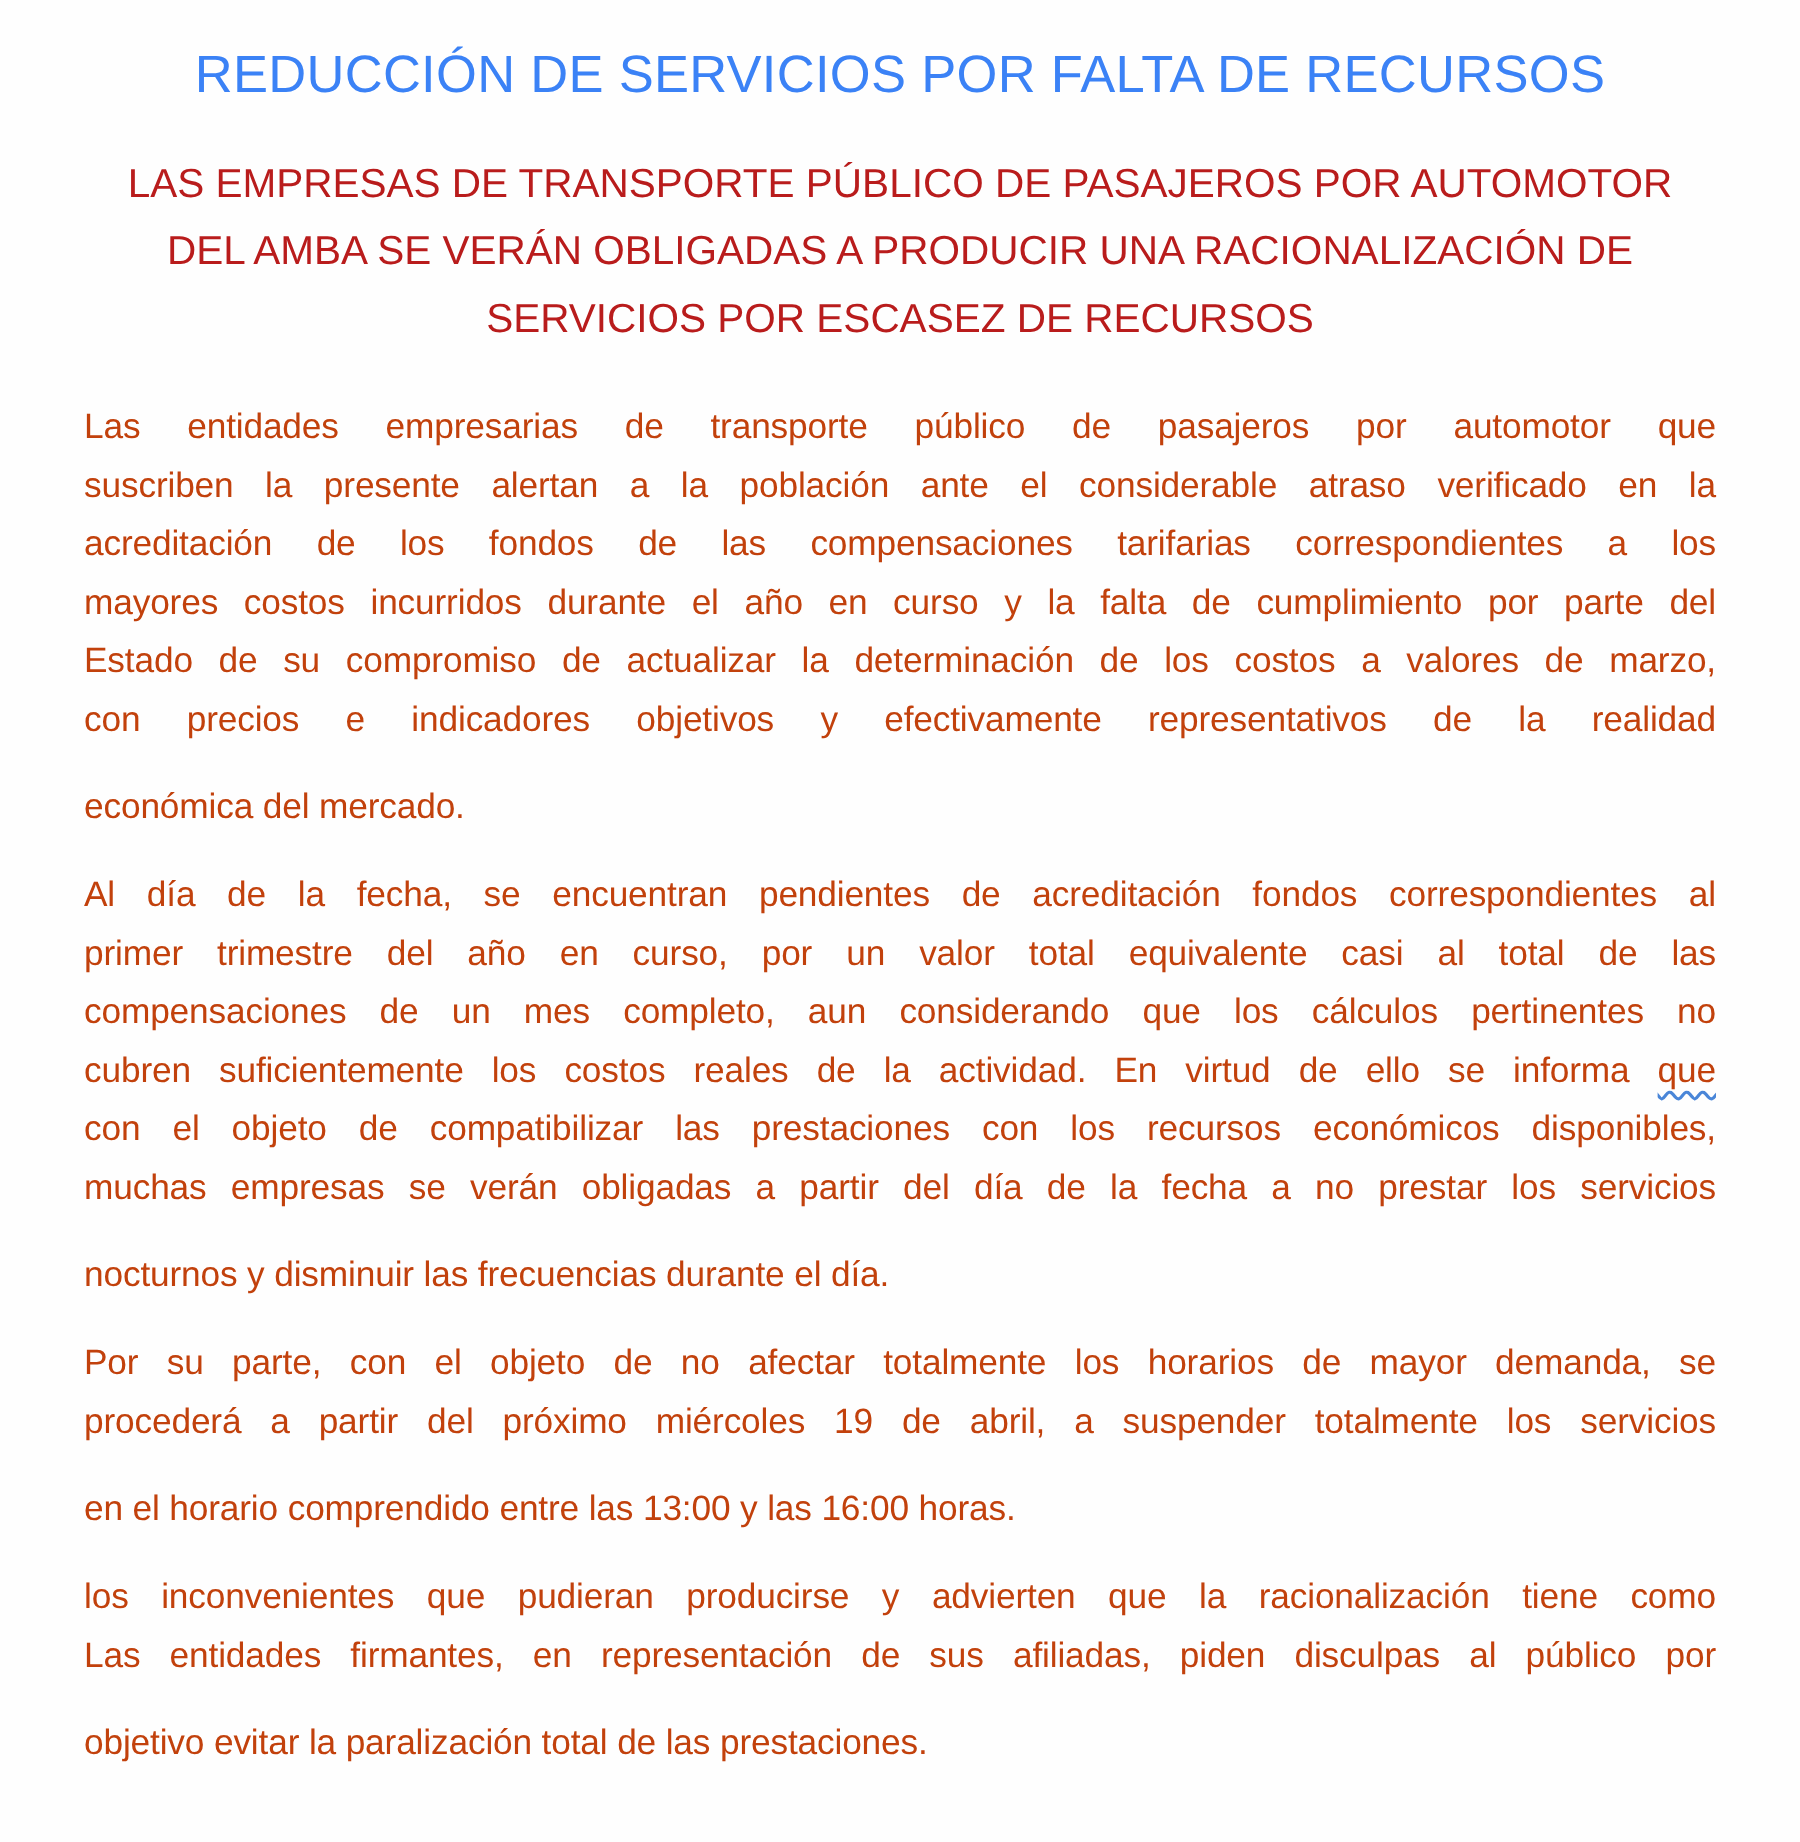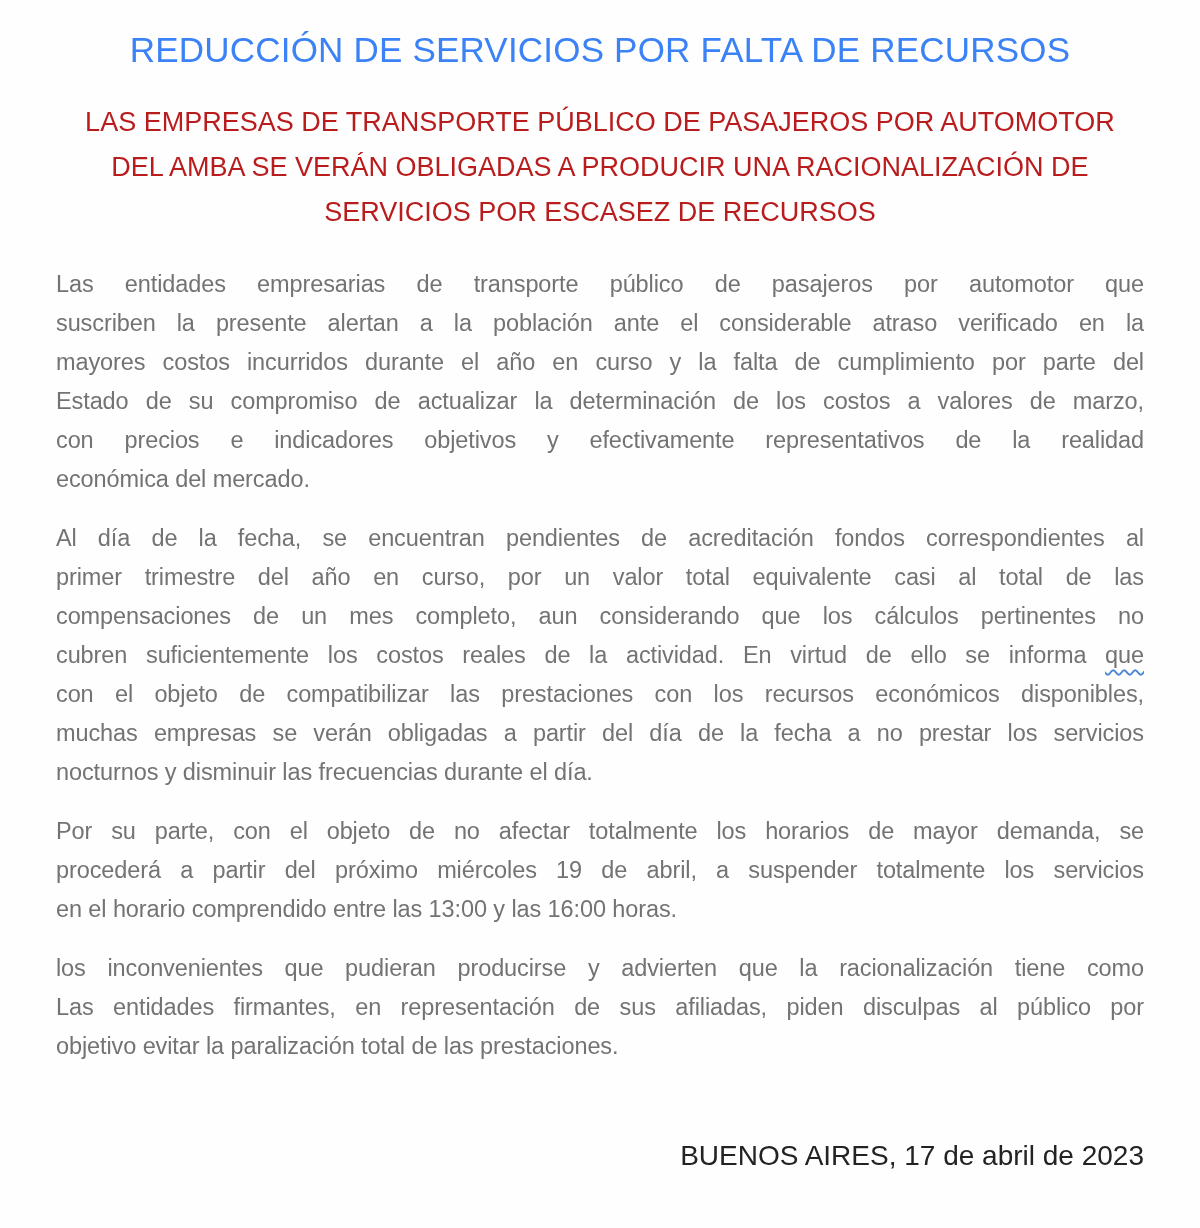--- a/index.html
+++ b/index.html
@@ -40,30 +40,31 @@
     color: #b91c1c;
   }
   .subtitle .center-line {
     text-align: center;
     white-space: nowrap;
   }
   .para {
     margin: 0 0 20px 0;
     font-size: 23.5px;
     line-height: 39px;
-    color: #737373;
+    color: #c2410c;
     letter-spacing: -0.1px;
   }
   .jline {
     text-align: justify;
     text-align-last: justify;
   }
   .jline.last {
     text-align: center;
     text-align-last: left;
+    margin-top: 19px;
   }
   .squiggle {
     text-decoration-line: underline;
     text-decoration-style: wavy;
     text-decoration-color: #4a86d8;
     text-decoration-thickness: 2px;
     text-underline-offset: 6px;
     margin-top: 18px;
   }
   .dateline {
@@ -84,20 +85,21 @@
   <div class="subtitle">
       <div class="center-line">LAS EMPRESAS DE TRANSPORTE PÚBLICO DE PASAJEROS POR AUTOMOTOR</div>
       <div class="center-line">DEL AMBA SE VERÁN OBLIGADAS A PRODUCIR UNA RACIONALIZACIÓN DE</div>
       <div class="center-line last">SERVICIOS POR ESCASEZ DE RECURSOS</div>
     </div>
 
   <div class="body-text">
     <div class="para">
         <div class="jline">Las entidades empresarias de transporte público de pasajeros por automotor que</div>
         <div class="jline">suscriben la presente alertan a la población ante el considerable atraso verificado en la</div>
+        <div class="jline">acreditación de los fondos de las compensaciones tarifarias correspondientes a los</div>
         <div class="jline">mayores costos incurridos durante el año en curso y la falta de cumplimiento por parte del</div>
         <div class="jline">Estado de su compromiso de actualizar la determinación de los costos a valores de marzo,</div>
         <div class="jline">con precios e indicadores objetivos y efectivamente representativos de la realidad</div>
         <div class="jline last">económica del mercado.</div>
       </div>
 
     <div class="para">
         <div class="jline">Al día de la fecha, se encuentran pendientes de acreditación fondos correspondientes al</div>
         <div class="jline">primer trimestre del año en curso, por un valor total equivalente casi al total de las</div>
         <div class="jline">compensaciones de un mes completo, aun considerando que los cálculos pertinentes no</div>

